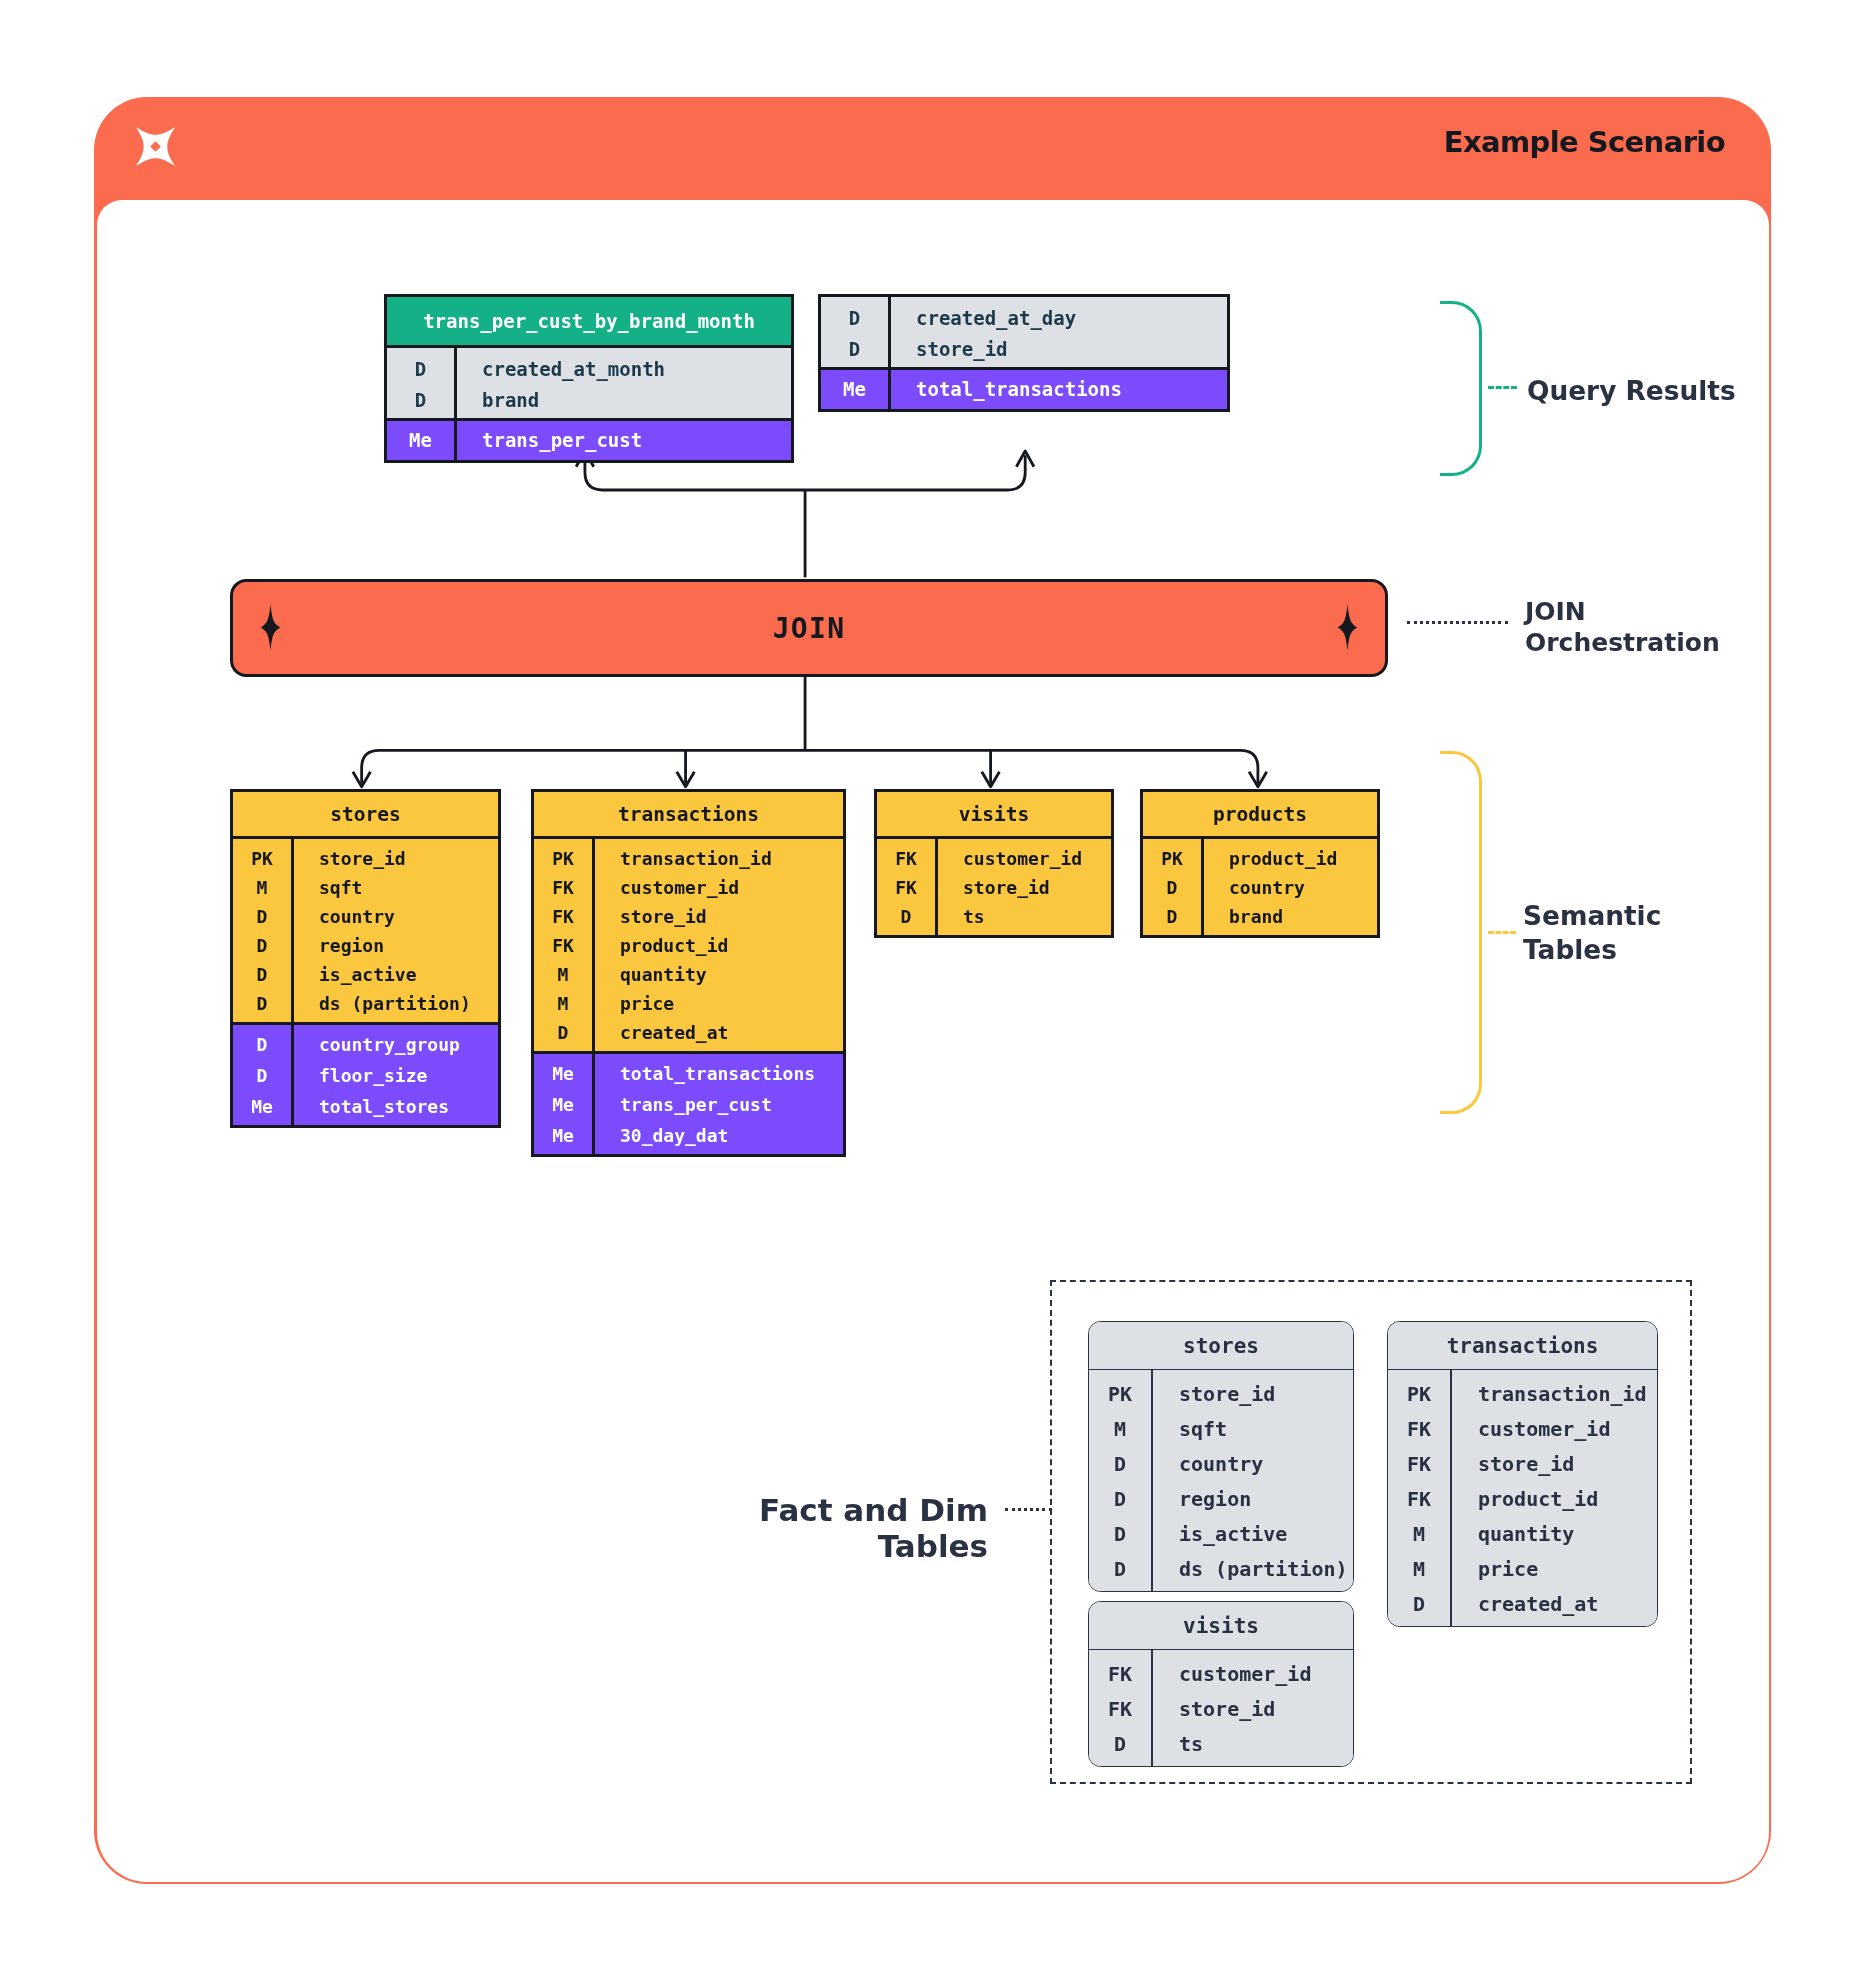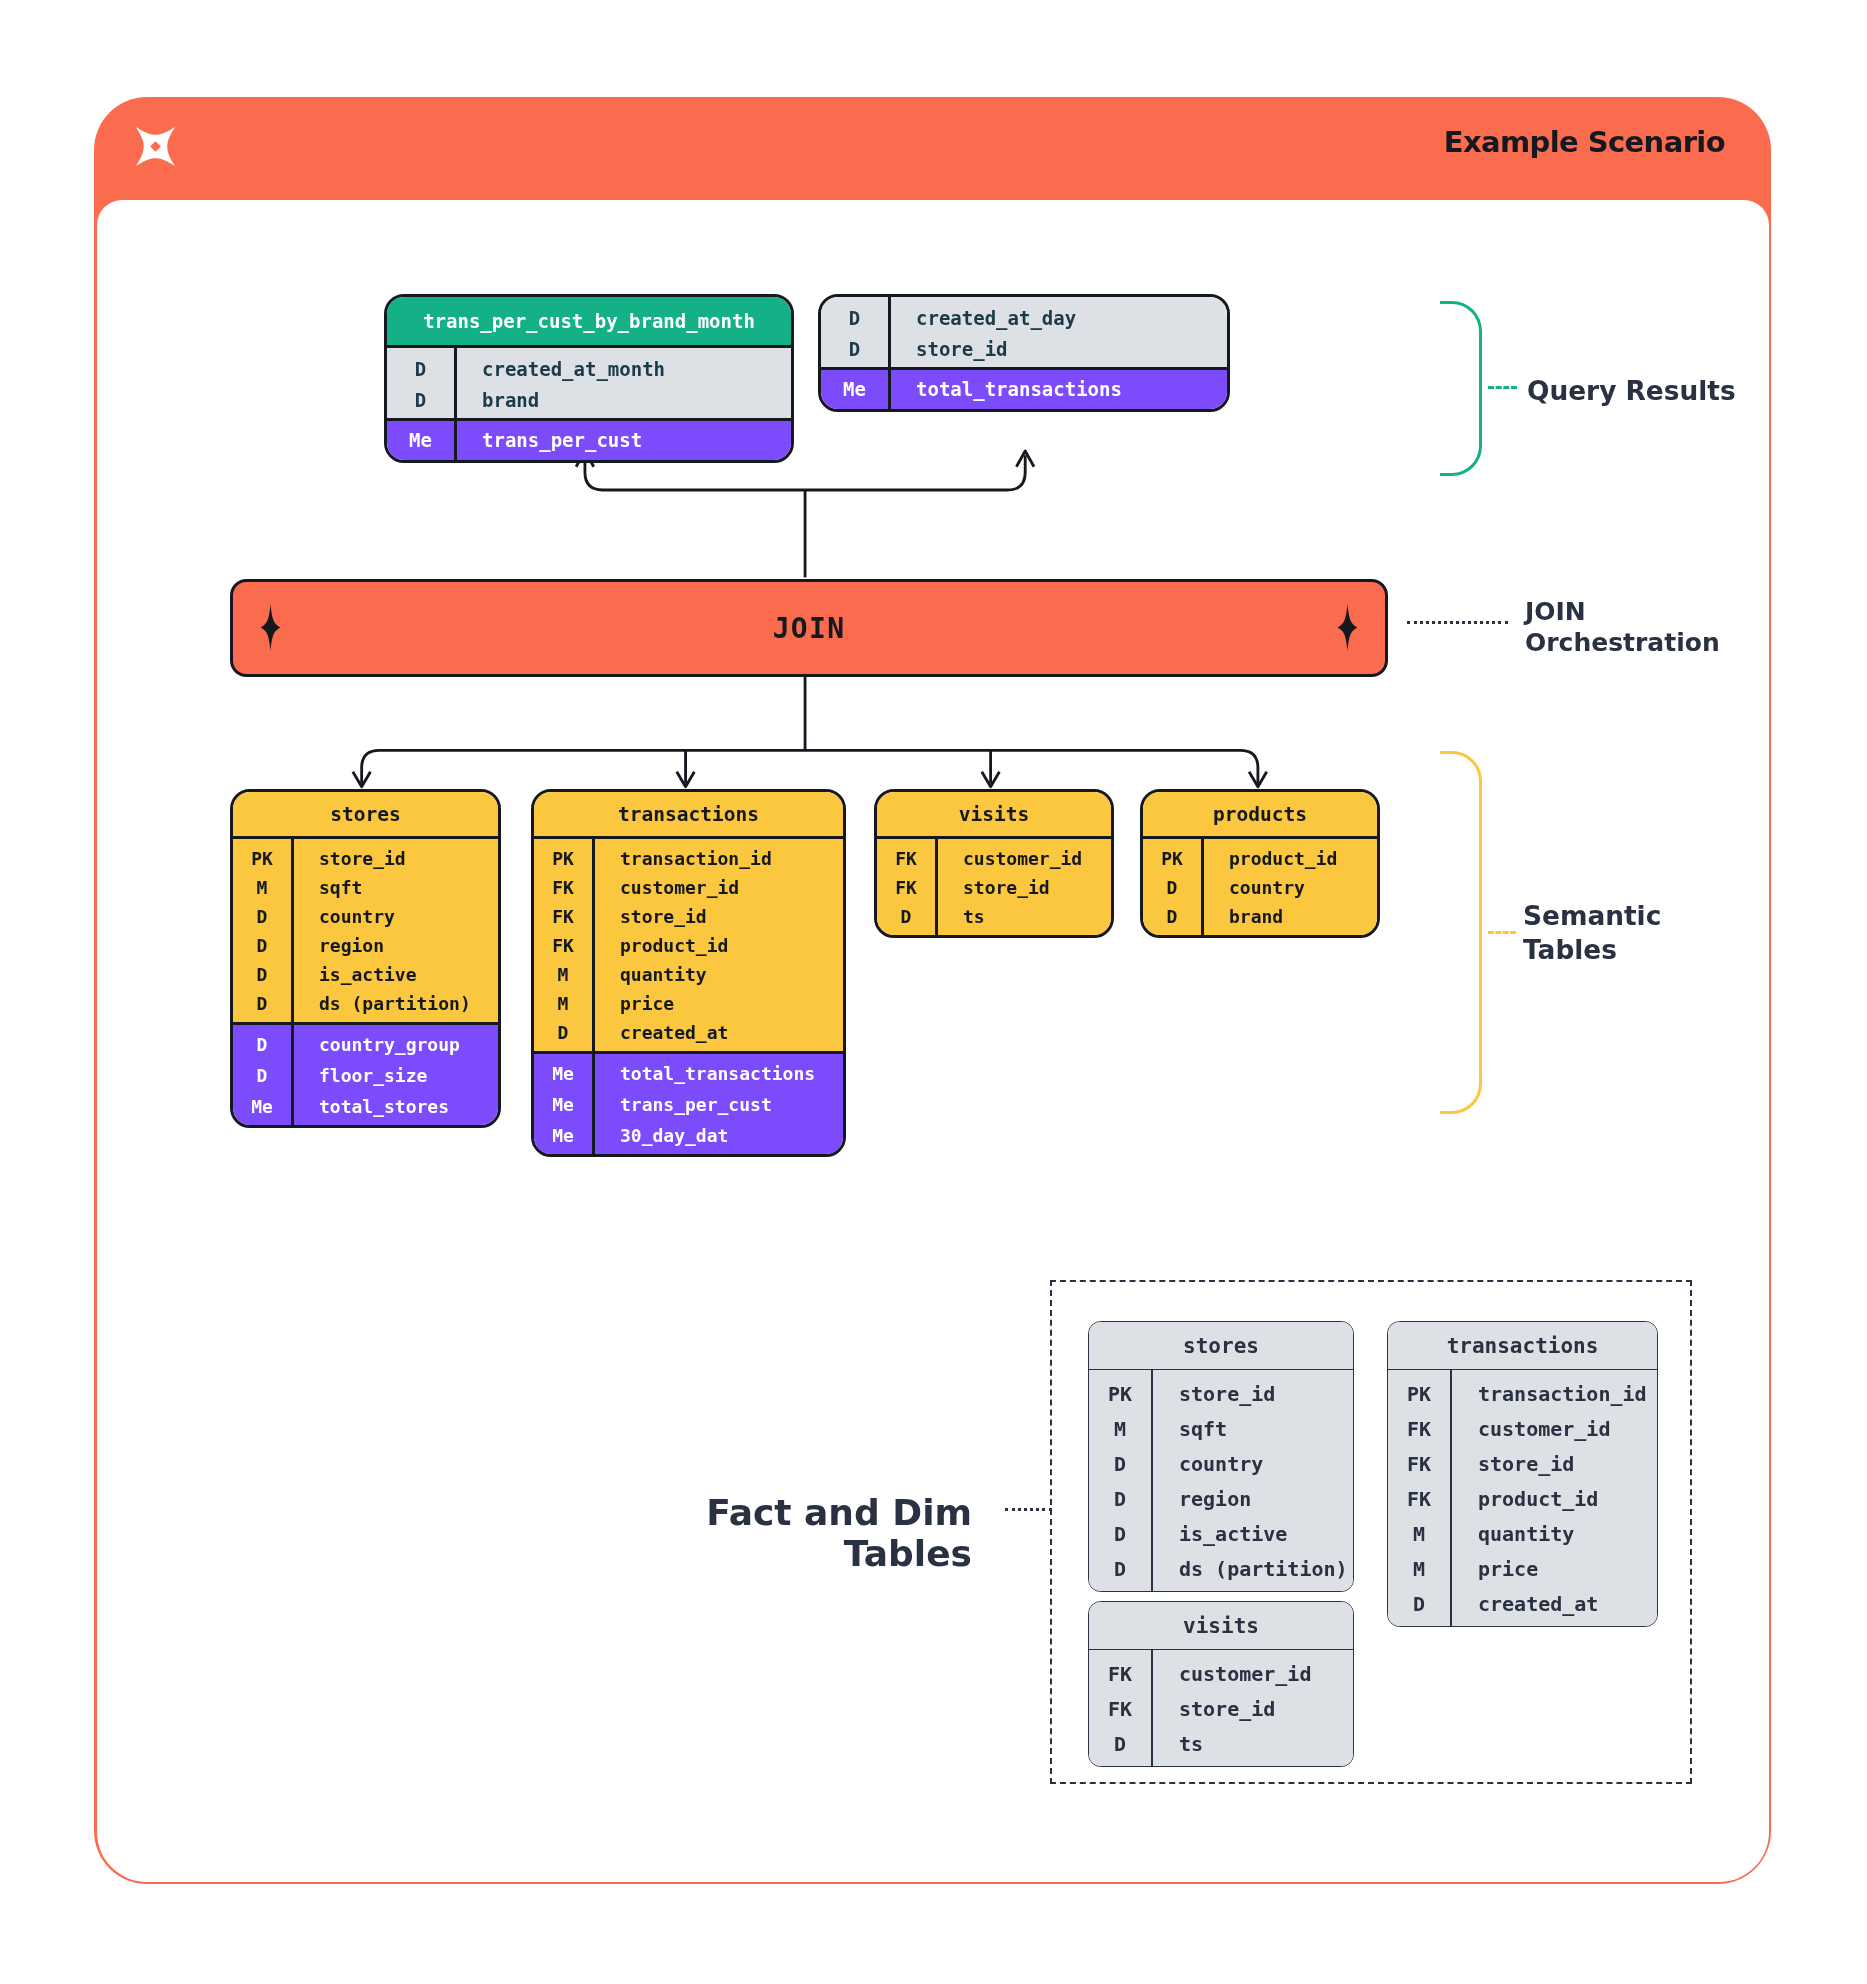--- a/index.html
+++ b/index.html
@@ -7,21 +7,21 @@
         font-family:"DejaVu Sans",sans-serif;}
   .abs{position:absolute;}
 
   
   .card{left:94px;top:97px;width:1677px;height:1787px;background:#FB6C4F;border-radius:53px;}
   .card-content{left:97px;top:200px;width:1672px;height:1682px;background:#ffffff;
                 border-radius:25px 25px 50px 50px;}
   .band-title{top:125px;right:143px;font-size:29px;font-weight:700;color:#15181E;letter-spacing:-0.6px;}
 
   
-  .dtable{position:absolute;border:3.1px solid #15181E;border-radius:20px;overflow:hidden;
+  .dtable{position:absolute;border:3.1px solid #15181E;border-radius:0;overflow:hidden;
           font-family:"DejaVu Sans Mono",monospace;font-weight:700;background:#fff;}
   .thead{display:flex;align-items:center;justify-content:center;}
   .sec{position:relative;}
   .sec::after{content:"";position:absolute;top:0;bottom:0;left:var(--bw);width:var(--bdrw);background:var(--bdr);}
   .trow{display:flex;align-items:center;}
   .badge{width:var(--bw);text-align:center;flex:none;}
   .field{padding-left:28px;white-space:nowrap;}
 
   .theme-query{--bw:67px;--bdr:#15181E;--bdrw:3.1px;}
   .theme-query .thead{height:48px;font-size:19px;background:#14B189;color:#ffffff;border-bottom:3.1px solid #15181E;}
@@ -45,21 +45,21 @@
   
   .join-bar{left:230px;top:579px;width:1152px;height:92px;background:#FB6C4F;border:3.1px solid #15181E;
             border-radius:16.4px;display:flex;align-items:center;justify-content:center;}
   .join-text{font-family:"DejaVu Sans Mono",monospace;font-weight:600;font-size:28px;color:#15181E;letter-spacing:1.3px;}
 
   
   .side-label{position:absolute;font-weight:700;color:#2A3142;}
   .lbl-query{left:1527px;top:375px;font-size:26.4px;}
   .lbl-join{left:1525px;top:596px;font-size:25px;line-height:31px;}
   .lbl-semantic{left:1523px;top:899px;font-size:26.4px;line-height:34px;}
-  .lbl-fact{left:691px;top:1492px;width:281px;text-align:right;font-size:36px;}
+  .lbl-fact{left:707px;top:1492px;width:281px;text-align:right;font-size:31px;}
 
   .bracket{position:absolute;width:39px;border-style:solid;border-width:3.8px 3.8px 3.8px 0;
            border-radius:0 30px 30px 0;}
   .bracket-green{left:1440px;top:301px;height:169px;border-color:#14B189;}
   .bracket-yellow{left:1440px;top:751px;height:357px;border-color:#FBC73E;}
   .dash{position:absolute;height:0;}
   .dash-green{left:1488px;top:386px;width:29px;border-top:3.8px dashed #14B189;}
   .dash-yellow{left:1488px;top:931px;width:28px;border-top:3.8px dashed #FBC73E;}
   .dot-join{left:1407px;top:621px;width:101px;border-top:3.1px dotted #2A3142;}
   .dot-fact{left:1005px;top:1508px;width:47px;border-top:3.1px dotted #2A3142;}

